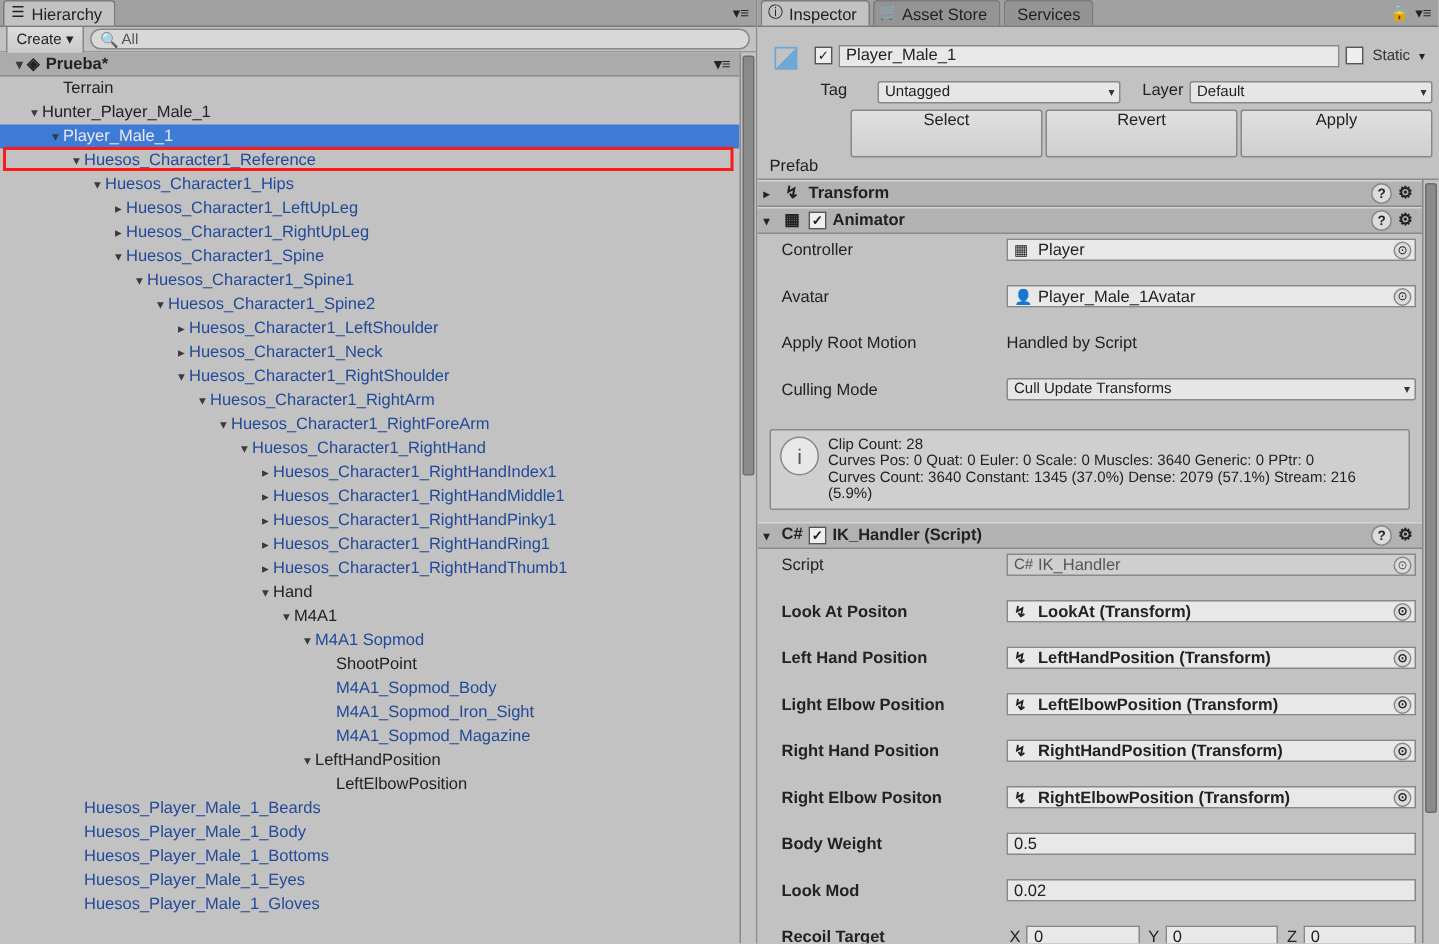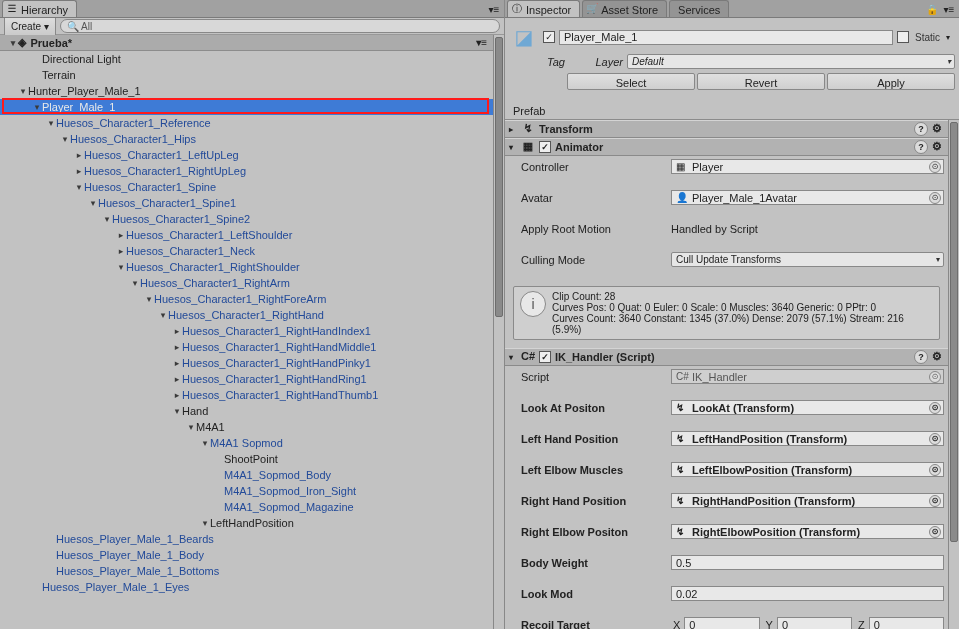--- a/index.html
+++ b/index.html
@@ -104,34 +104,34 @@
     width:12px; height:12px; background:#eee; border:1px solid #555; font-size:9px;
     display:inline-flex; align-items:center; justify-content:center;
   }
   .chk.off { color:transparent;}
   .name-field {
     flex:1; background:#e8e8e8; border:1px solid #888; height:15px;
     padding:0 4px; font-size:11px; display:flex; align-items:center;
   }
   .static-lbl { font-size:10px; color:#333; padding:0 2px;}
   .static-drop { width:9px; font-size:8px;}
-  .insp-sub-row { display:flex; align-items:center; gap:4px; padding:2px 0 2px 38px;font-style:italic;}
+  .insp-sub-row { display:flex; align-items:flex-start; gap:4px; padding:2px 0 2px 38px;}
   .insp-sub-row .lbl { width:34px; font-size:11px; color:#222;}
   .dd {
     background:#e6e6e6; border:1px solid #888; border-radius:2px;
     height:15px; display:flex; align-items:center; padding:0 14px 0 4px;
     font-size:10px; position:relative; min-width:90px;
   }
   .dd::after{content:"▾";position:absolute;right:3px;font-size:8px;color:#333;}
   .prefab-row { display:flex; gap:2px; padding:2px 0 0 0;}
   .prefab-row .lbl{ width:56px; font-size:11px; padding-left:4px;margin-top:32px;}
   .prefab-btn {
     flex:1; background:linear-gradient(#e0e0e0,#cfcfcf); border:1px solid #888;
-    border-radius:2px; height:17px; font-size:11px; display:flex;
-    align-items:flex-end; justify-content:center;
+    border-radius:2px; height:32px; font-size:11px; display:flex;
+    align-items:flex-start; justify-content:center;
   }
 
   
   .component {}
   .comp-header {
     background:#b2b2b2; border-top:1px solid #d4d4d4; border-bottom:1px solid #8a8a8a;
     height:18px; display:flex; align-items:center; padding:0 4px; gap:4px;
     font-weight:bold; font-size:11px;
   }
   .comp-header .fold{width:8px;font-size:8px;}
@@ -225,24 +225,20 @@
   <div class="tree-wrap">
     <div class="tree" id="tree">
         <div class="node scene-row">
           <span class="arrow">▾</span>
           <span style="margin-right:4px">◈</span>
           <span>Prueba*</span>
           <span class="menu">▾≡</span>
         </div>
         <div class="node root" style="padding-left: 32px;">
           <span class="arrow"></span>
-          <span>Directional Light</span>
-        </div>
-        <div class="node root" style="padding-left: 32px;">
-          <span class="arrow"></span>
           <span>Terrain</span>
         </div>
         <div class="node root" style="padding-left: 18px;">
           <span class="arrow">▾</span>
           <span>Hunter_Player_Male_1</span>
         </div>
         <div class="node prefab selected" style="padding-left: 32px;">
           <span class="arrow">▾</span>
           <span>Player_Male_1</span>
         </div>
@@ -344,35 +340,43 @@
           <span>M4A1_Sopmod_Iron_Sight</span>
         </div>
         <div class="node prefab" style="padding-left: 214px;">
           <span class="arrow"></span>
           <span>M4A1_Sopmod_Magazine</span>
         </div>
         <div class="node root" style="padding-left: 200px;">
           <span class="arrow">▾</span>
           <span>LeftHandPosition</span>
         </div>
+        <div class="node root" style="padding-left: 214px;">
+          <span class="arrow"></span>
+          <span>LeftElbowPosition</span>
+        </div>
         <div class="node prefab" style="padding-left: 46px;">
           <span class="arrow"></span>
           <span>Huesos_Player_Male_1_Beards</span>
         </div>
         <div class="node prefab" style="padding-left: 46px;">
           <span class="arrow"></span>
           <span>Huesos_Player_Male_1_Body</span>
         </div>
         <div class="node prefab" style="padding-left: 46px;">
           <span class="arrow"></span>
           <span>Huesos_Player_Male_1_Bottoms</span>
         </div>
-        <div class="node prefab" style="padding-left: 32px;">
+        <div class="node prefab" style="padding-left: 46px;">
           <span class="arrow"></span>
           <span>Huesos_Player_Male_1_Eyes</span>
+        </div>
+        <div class="node prefab" style="padding-left: 46px;">
+          <span class="arrow"></span>
+          <span>Huesos_Player_Male_1_Gloves</span>
         </div>
       </div>
     <div class="scrollbar-v">
       <div class="thumb"></div>
     </div>
   </div>
 </div>
 
 <div class="panel right">
   <div class="tabbar">
@@ -399,20 +403,23 @@
       <span class="chk">✓</span>
       <div class="name-field">
         <span>Player_Male_1</span>
       </div>
       <span class="chk off">✓</span>
       <span class="static-lbl">Static</span>
       <span class="static-drop">▾</span>
     </div>
     <div class="insp-sub-row">
       <span class="lbl">Tag</span>
+      <div class="dd" style="flex:1">
+        <span>Untagged</span>
+      </div>
       <span class="lbl" style="width:38px;text-align:right">Layer</span>
       <div class="dd" style="flex:1">
         <span>Default</span>
       </div>
     </div>
     <div class="prefab-row">
       <span class="lbl">Prefab</span>
       <div class="prefab-btn">
           <span>Select</span>
         </div>
@@ -534,21 +541,21 @@
               <span class="plbl">Left Hand Position</span>
         <div class="pval">
                 <div class="objfield bold">
                   <span class="oicon">↯</span>
                   <span>LeftHandPosition (Transform)</span>
                   <span class="dot">⊙</span>
                 </div>
               </div>
             </div>
       <div class="prop-row bold">
-              <span class="plbl">Left Elbow Muscles</span>
+              <span class="plbl">Light Elbow Position</span>
         <div class="pval">
                 <div class="objfield bold">
                   <span class="oicon">↯</span>
                   <span>LeftElbowPosition (Transform)</span>
                   <span class="dot">⊙</span>
                 </div>
               </div>
             </div>
       <div class="prop-row bold">
               <span class="plbl">Right Hand Position</span>

